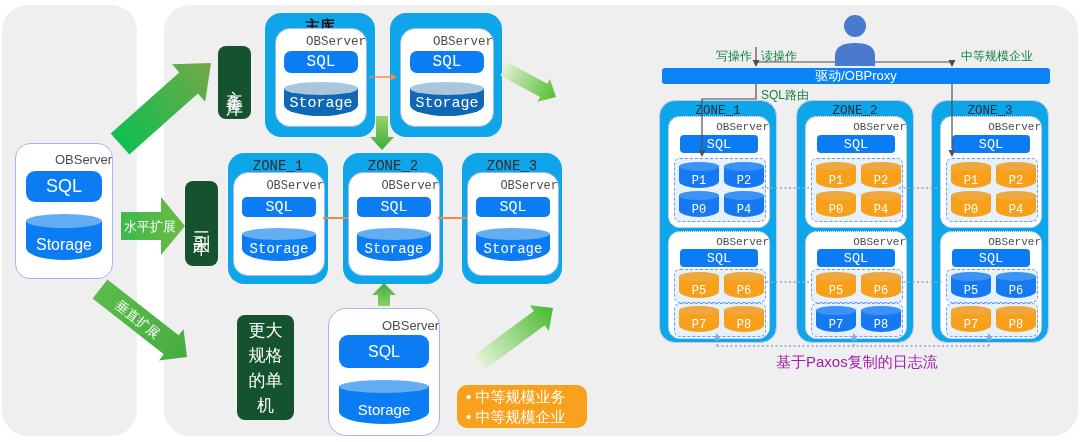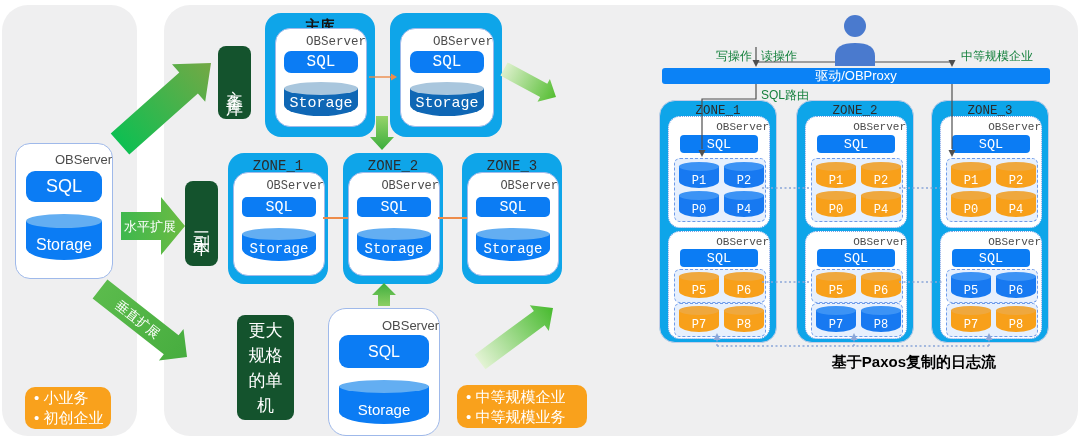--- a/index.html
+++ b/index.html
@@ -28,44 +28,40 @@
   .pcyl.blue .ptop{background:#3c93f5;}
   .pcyl.blue .pbody{background:#1779f1;}
   .pcyl.orange .ptop{background:#efa83e;}
   .pcyl.orange .pbody{background:#f8a01a;}
   .gbox{position:absolute;background:#14532d;border-radius:8px;color:#fff;display:flex;align-items:center;justify-content:center;text-align:center;}
   .gbox.vert{writing-mode:vertical-rl;letter-spacing:4px;}
   .tag{position:absolute;background:#f9a11c;border-radius:10px;color:#fff;display:flex;flex-direction:column;justify-content:center;padding:2px 9px;box-sizing:border-box;}
   .tag div{white-space:nowrap;}
   .opslabel{position:absolute;color:#15803d;font-size:12px;white-space:nowrap;}
   .proxybar{position:absolute;background:#0b82f6;border-radius:3px;color:#fff;display:flex;align-items:center;justify-content:center;}
-  .caption{position:absolute;color:#000000;text-align:right;white-space:nowrap;font-weight:bold;}
+  .caption{position:absolute;color:#a21caf;text-align:left;white-space:nowrap;}
   svg.overlay{position:absolute;left:0;top:0;pointer-events:none;z-index:50;}
 </style>
 </head>
 <body>
 
 <div class="stage">
 
   <div class="panel" style="left:2px;top:5px;width:135px;height:431px;"></div>
   <div class="panel" style="left:164px;top:5px;width:914px;height:431px;"></div>
 
   <div class="obox" style="left:15px;top:143px;width:96px;height:134px;">
     <div class="obox-title" style="top:8px;font-size:13px;">OBServer</div>
     <div class="sqlbar" style="left:10px;top:27px;width:76px;height:31px;font-size:18px;border-radius:9px;">SQL</div>
     <div class="cylinder cyl bright" style="left:10px;top:70px;width:76px;height:46px;">
       <div class="cyl-top" style="height:14px;"></div>
       <div class="cyl-body" style="top:7px;font-size:16px;padding-bottom:6px;">Storage</div>
     </div>
   </div>
 
-  <div class="tag" style="left:25px;top:387px;width:86px;height:42px;font-size:15px;line-height:20px;">
-    <div>• 小业务</div>
-    <div>• 初创企业</div>
-  </div>
 
   <div class="gbox vert" style="left:218px;top:46px;width:33px;height:73px;font-size:17px;">主备库</div>
   <div class="gbox vert" style="left:185px;top:181px;width:33px;height:85px;font-size:17px;">三副本</div>
   <div class="gbox" style="left:237px;top:315px;width:57px;height:105px;font-size:17px;line-height:25px;padding:0 9px;box-sizing:border-box;">更大规格的单机</div>
 
   <div class="grp" style="left:265px;top:13px;width:110px;height:124px;">
     <div class="grp-label" style="top:4px;font-size:15px;font-weight:bold;color:#141414;">主库</div>
     <div class="obox" style="left:10px;top:15px;width:90px;height:97px;">
       <div class="obox-title" style="top:6px;font-size:12.5px;">OBServer</div>
       <div class="sqlbar" style="left:8px;top:22px;width:74px;height:22px;font-size:16px;">SQL</div>
@@ -123,22 +119,22 @@
   <div class="obox" style="left:328px;top:308px;width:110px;height:126px;border-radius:18px;">
     <div class="obox-title" style="top:9px;font-size:13px;">OBServer</div>
     <div class="sqlbar" style="left:10px;top:26px;width:90px;height:33px;font-size:16px;border-radius:9px;">SQL</div>
     <div class="cylinder cyl bright" style="left:10px;top:71px;width:90px;height:44px;">
       <div class="cyl-top" style="height:13px;"></div>
       <div class="cyl-body" style="top:6px;font-size:15px;padding-bottom:6px;">Storage</div>
     </div>
   </div>
 
   <div class="tag" style="left:457px;top:385px;width:130px;height:43px;font-size:15px;line-height:20px;">
+    <div>• 中等规模业务</div>
     <div>• 中等规模企业</div>
-    <div>• 中等规模业务</div>
   </div>
 
   <div class="opslabel" style="left:702px;top:48px;width:50px;text-align:right;">写操作</div>
   <div class="opslabel" style="left:761px;top:48px;">读操作</div>
   <div class="opslabel" style="left:961px;top:48px;">中等规模企业</div>
   <div class="opslabel" style="left:761px;top:87px;">SQL路由</div>
   <div class="proxybar" style="left:662px;top:68px;width:388px;height:16px;font-size:13px;">驱动/OBProxy</div>
 
   <div class="grp bordered" style="left:659px;top:100px;width:116px;height:241px;">
     <div class="grp-label" style="top:3px;font-size:12.5px;">ZONE_1</div>

